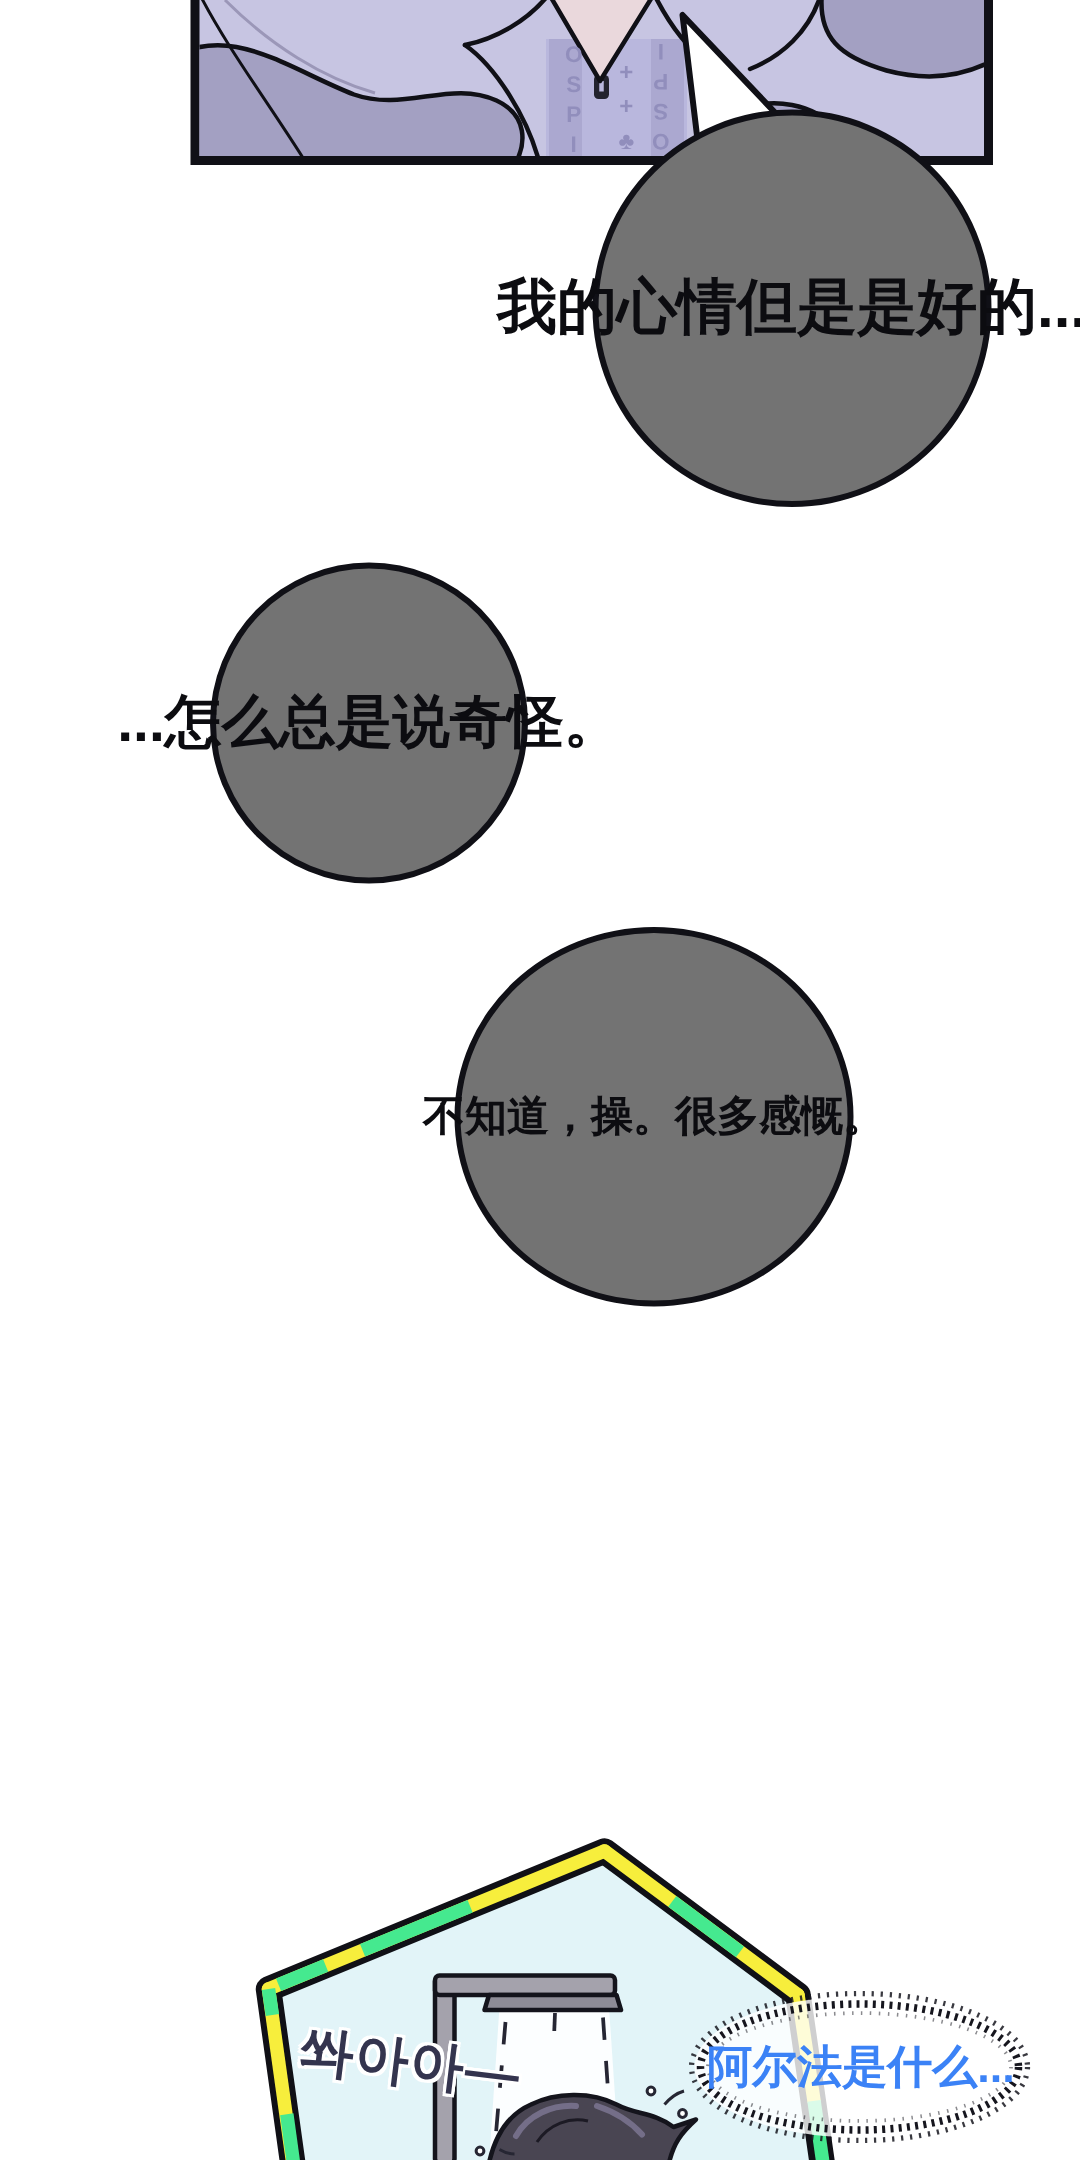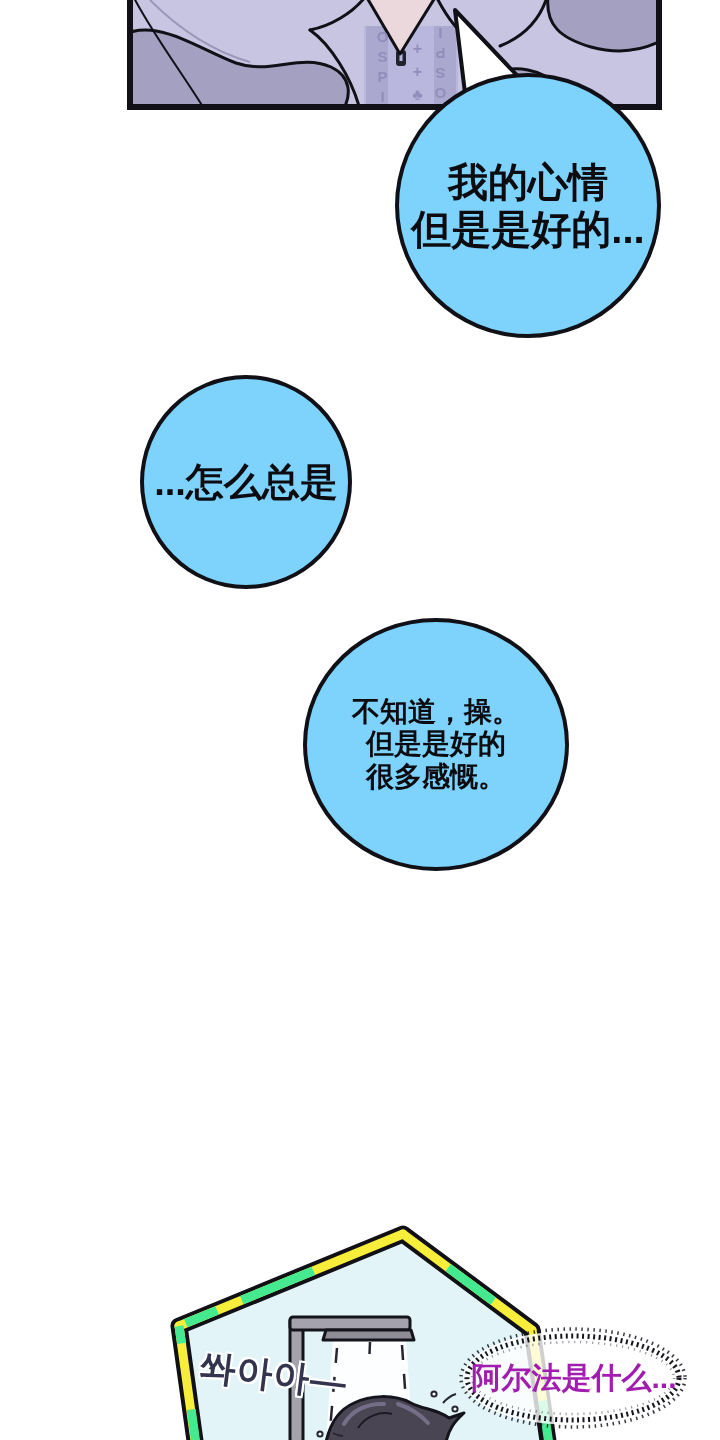--- a/index.html
+++ b/index.html
@@ -14,40 +14,40 @@
     font-weight:700;font-size:15px;letter-spacing:3px;color:var(--letters);
     overflow:hidden;line-height:1;user-select:none;
   }
   .vband.flip{transform:rotate(180deg);}
   .vmarks{
     position:absolute;writing-mode:vertical-rl;text-orientation:upright;
     font-weight:700;font-size:16px;letter-spacing:6px;color:var(--letters);
     overflow:hidden;line-height:1;
   }
   .bubble{
-    position:absolute;background:#7dd3fc;border:4px solid var(--ink);
-    border-radius:50%;display:flex;flex-direction:column;align-items:center;
+    position:absolute;background:#737373;border:4px solid var(--ink);
+    border-radius:50%;display:flex;flex-direction:row;align-items:center;
     justify-content:center;text-align:center;font-weight:700;color:#0c0c10;
     line-height:1.16;letter-spacing:0;
   }
   .bubble .ln{display:block;white-space:nowrap;}
   .b1{left:395px;top:73px;width:258px;height:257px;font-size:40px;}
   .b2{left:140px;top:375px;width:204px;height:206px;font-size:38px;}
   .b3{left:303px;top:618px;width:258px;height:245px;font-size:28px;}
   .b4{left:117px;top:912px;width:250px;height:250px;font-size:39px;}
   .sfx{
     position:absolute;left:203px;top:1342px;font-size:36px;font-weight:700;
     color:var(--sfx);transform:rotate(7deg);transform-origin:left top;
     letter-spacing:1px;white-space:nowrap;
     text-shadow:-2px 0 0 #fff,2px 0 0 #fff,0 -2px 0 #fff,0 2px 0 #fff,
       -2px -2px 0 #fff,2px 2px 0 #fff,-2px 2px 0 #fff,2px -2px 0 #fff;
   }
   .whisper{
     position:absolute;left:462px;top:1358px;width:224px;text-align:center;
-    font-size:30px;font-weight:700;color:#a21caf;white-space:nowrap;
+    font-size:30px;font-weight:700;color:#3b82f6;white-space:nowrap;
   }
 </style>
 </head>
 <body>
 
 <div class="page">
 
   <svg class="art" width="720" height="1440" viewBox="0 0 720 1440">
     <defs>
       <clipPath id="clipTop">
@@ -150,25 +150,25 @@
   <div class="vband flip" style="left:433px;top:28px;width:22px;height:74px;">OSPI</div>
   <div class="vmarks" style="left:407px;top:40px;width:18px;height:64px;">++♣</div>
 
   <div class="bubble b1">
     <span class="ln">我的心情</span>
     <span class="ln">但是是好的...</span>
   </div>
 
   <div class="bubble b2">
     <span class="ln">...怎么总是</span>
+    <span class="ln">说奇怪。</span>
   </div>
 
   <div class="bubble b3">
     <span class="ln">不知道，操。</span>
-    <span class="ln">但是是好的</span>
     <span class="ln">很多感慨。</span>
   </div>
 
 
   <div class="sfx">쏴아아—</div>
   <div class="whisper">阿尔法是什么...</div>
 
 </div>
 
 </body></html>

